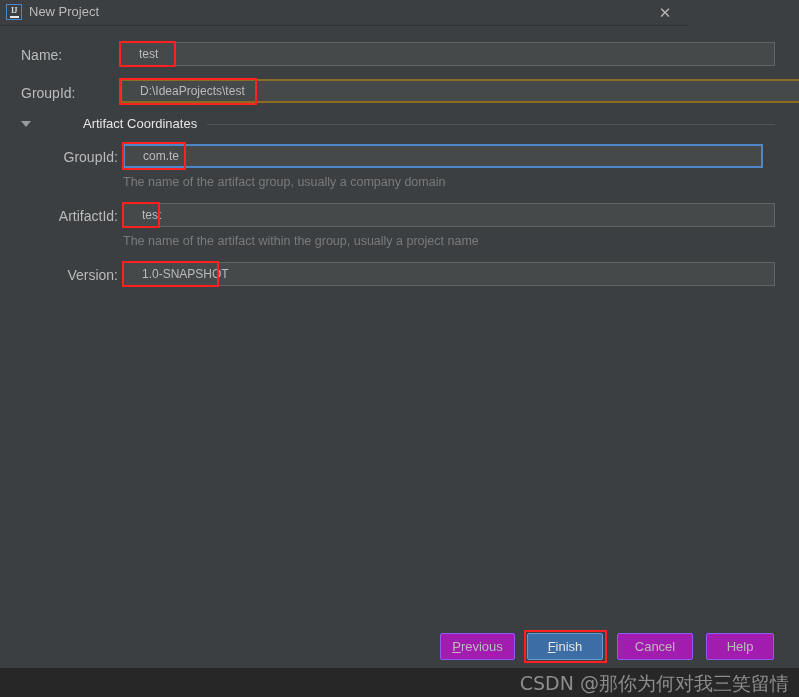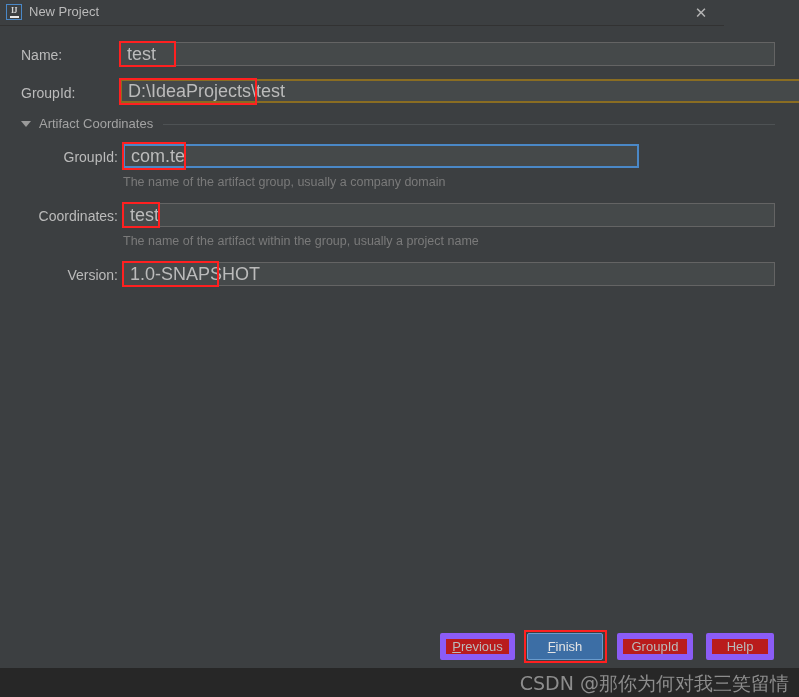--- a/index.html
+++ b/index.html
@@ -18,21 +18,20 @@
 
   
   .titlebar {
     position: absolute;
     left: 0; top: 0;
     width: 688px; height: 25px;
     background: #3c3f41;
     border-bottom: 1px solid #323232;
     display: flex;
     align-items: center;
-    padding-left: 36px;
   }
   .ij-icon {
     position: absolute;
     left: 6px; top: 4px;
     width: 16px; height: 16px;
     background: #3c3f41;
     border: 1px solid #4a88c7;
     box-sizing: border-box;
     display: flex;
     flex-direction: column;
@@ -85,23 +84,23 @@
     position: absolute;
     box-sizing: border-box;
     background: #45494a;
     border: 1px solid #646464;
     height: 24px;
     display: flex;
     align-items: center;
   }
   .field .val {
     color: #bbbbbb;
-    font-size: 18px;
+    font-size: 12px;
     line-height: 16px;
-    padding-left: 6px;
+    padding-left: 18px;
     white-space: nowrap;
   }
   .field.focus-blue {
     border: 2px solid #4a88c7;
     background: #45494a;
   }
   .field.focus-olive {
     border: 2px solid #8a6d22;
   }
   .browse-icon {
@@ -132,24 +131,25 @@
     align-items: center;
   }
   .tri {
     width: 0; height: 0;
     border-left: 5px solid transparent;
     border-right: 5px solid transparent;
     border-top: 6px solid #9a9a9a;
     margin-right: 8px;
   }
   .section-title {
-    color: #a3a3a3;
+    color: #e5e5e5;
     font-size: 13px;
     line-height: 16px;
     white-space: nowrap;
+    margin-left: 44px;
   }
   .section-line {
     flex: 1;
     height: 1px;
     background: #4e5254;
     margin-left: 10px;
   }
 
   
   .redbox {
@@ -157,22 +157,22 @@
     border: 2px solid #ff2020;
     box-sizing: border-box;
     pointer-events: none;
   }
 
   
   .btn {
     position: absolute;
     box-sizing: border-box;
     height: 27px;
-    background: #b91c1c;
-    border: 6px solid #8b5cf6;
+    background: #a21caf;
+    border: 1px solid #8b5cf6;
     border-radius: 2px;
     color: #bbbbbb;
     font-size: 13px;
     display: flex;
     align-items: center;
     justify-content: center;
     white-space: nowrap;
   }
   .btn.primary {
     background: #3c6ea5;
@@ -229,43 +229,43 @@
 </div>
 <div class="redbox" style="left:119px; top:78px; width:138px; height:27px;"></div>
 
 <div class="section-header">
   <span class="tri"></span>
   <span class="section-title">Artifact Coordinates</span>
   <span class="section-line"></span>
 </div>
 
 <div class="label" style="left:18px; top:149px; width:100px;">GroupId:</div>
-<div class="field focus-blue" style="left:123px; top:144px; width:516px;">
+<div class="field focus-blue" style="left:123px; top:144px; width:640px;">
   <span class="val">com.te</span>
 </div>
 <div class="redbox" style="left:122px; top:142px; width:64px; height:28px;"></div>
 <div class="hint" style="left:123px; top:175px;">The name of the artifact group, usually a company domain</div>
 
-<div class="label" style="left:18px; top:208px; width:100px;">Coordinates:</div>
+<div class="label" style="left:18px; top:208px; width:100px;">ArtifactId:</div>
 <div class="field" style="left:123px; top:203px; width:652px;">
   <span class="val">test</span>
 </div>
 <div class="redbox" style="left:122px; top:202px; width:38px; height:26px;"></div>
 <div class="hint" style="left:123px; top:234px;">The name of the artifact within the group, usually a project name</div>
 
 <div class="label" style="left:18px; top:267px; width:100px;">Version:</div>
 <div class="field" style="left:123px; top:262px; width:652px;">
   <span class="val">1.0-SNAPSHOT</span>
 </div>
 <div class="redbox" style="left:122px; top:261px; width:97px; height:26px;"></div>
 
 <div class="btn" style="left:440px; top:633px; width:75px;">
   <span><span class="mn">P</span>revious</span>
 </div>
 <div class="btn primary" style="left:527px; top:633px; width:76px;align-items:center;">
   <span><span class="mn">F</span>inish</span>
 </div>
 <div class="redbox" style="left:524px; top:630px; width:83px; height:33px;"></div>
-<div class="btn" style="left:617px; top:633px; width:76px;">GroupId</div>
+<div class="btn" style="left:617px; top:633px; width:76px;">Cancel</div>
 <div class="btn" style="left:706px; top:633px; width:68px;">Help</div>
 
 <div class="footer-band"></div>
 <div class="watermark">CSDN @那你为何对我三笑留情</div>
 
 </body></html>

